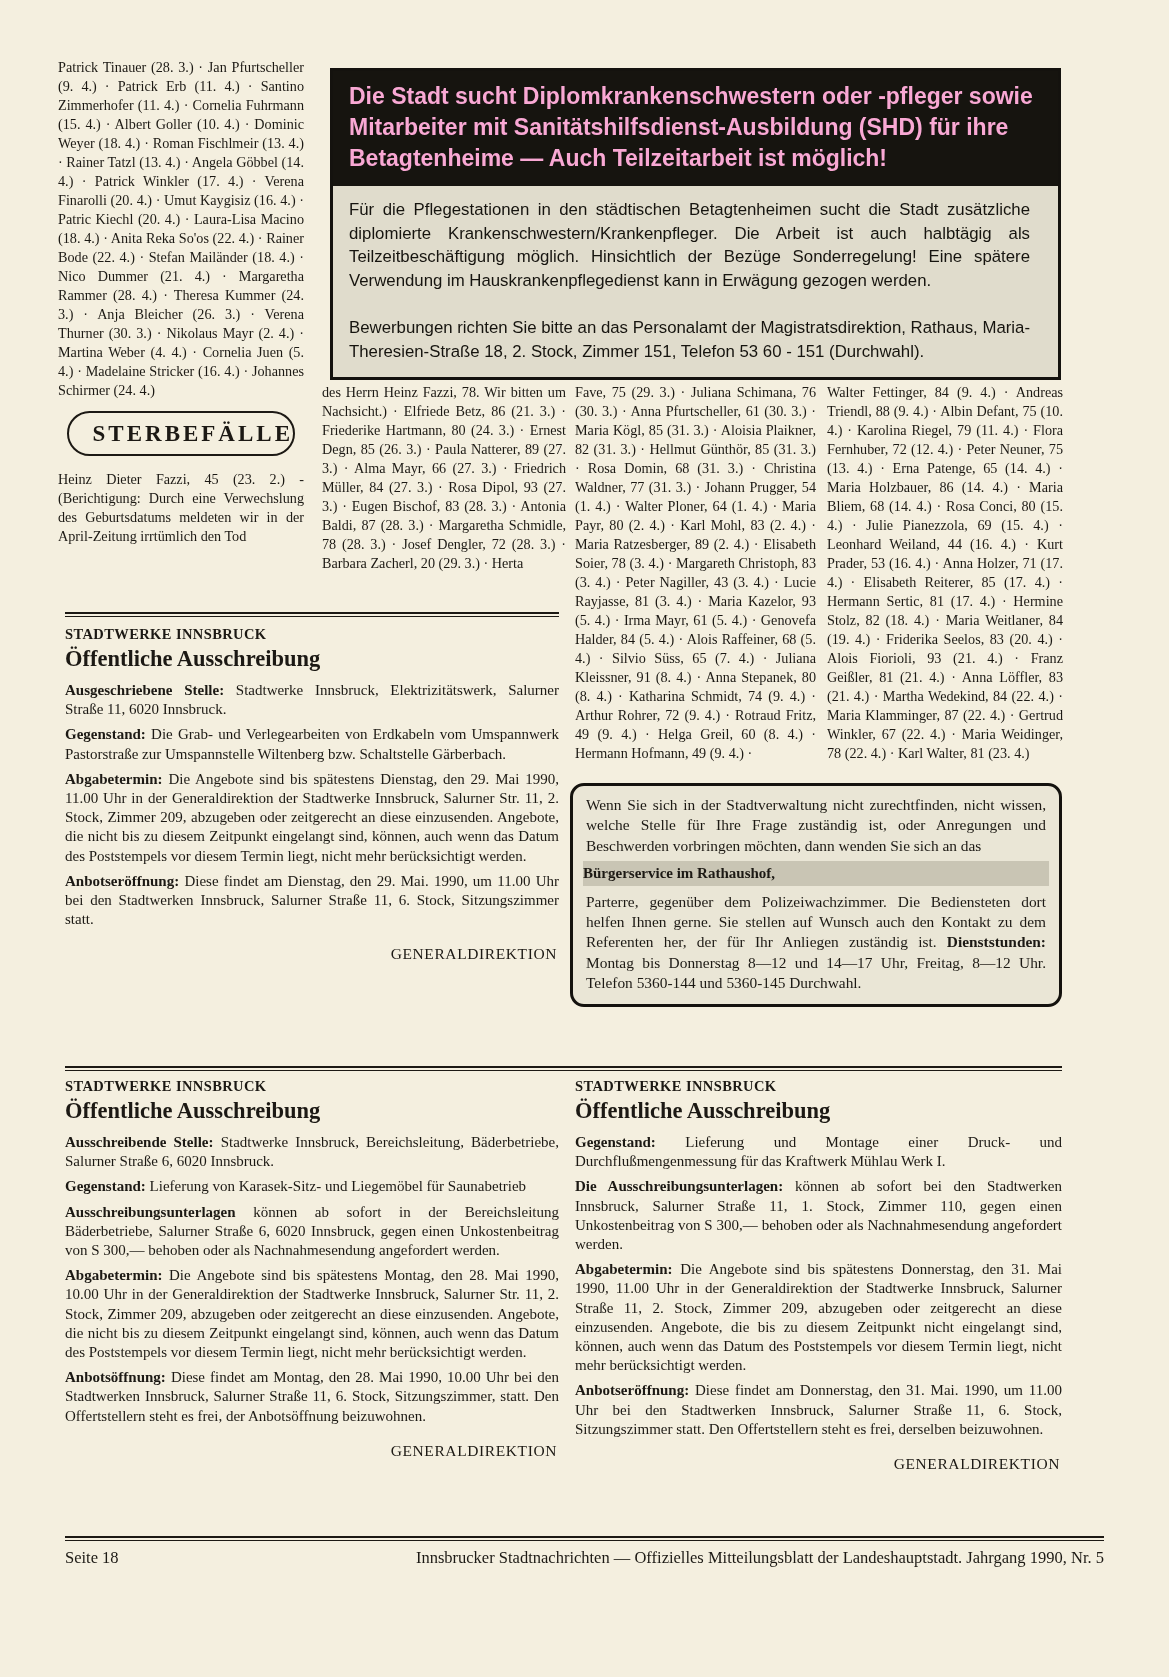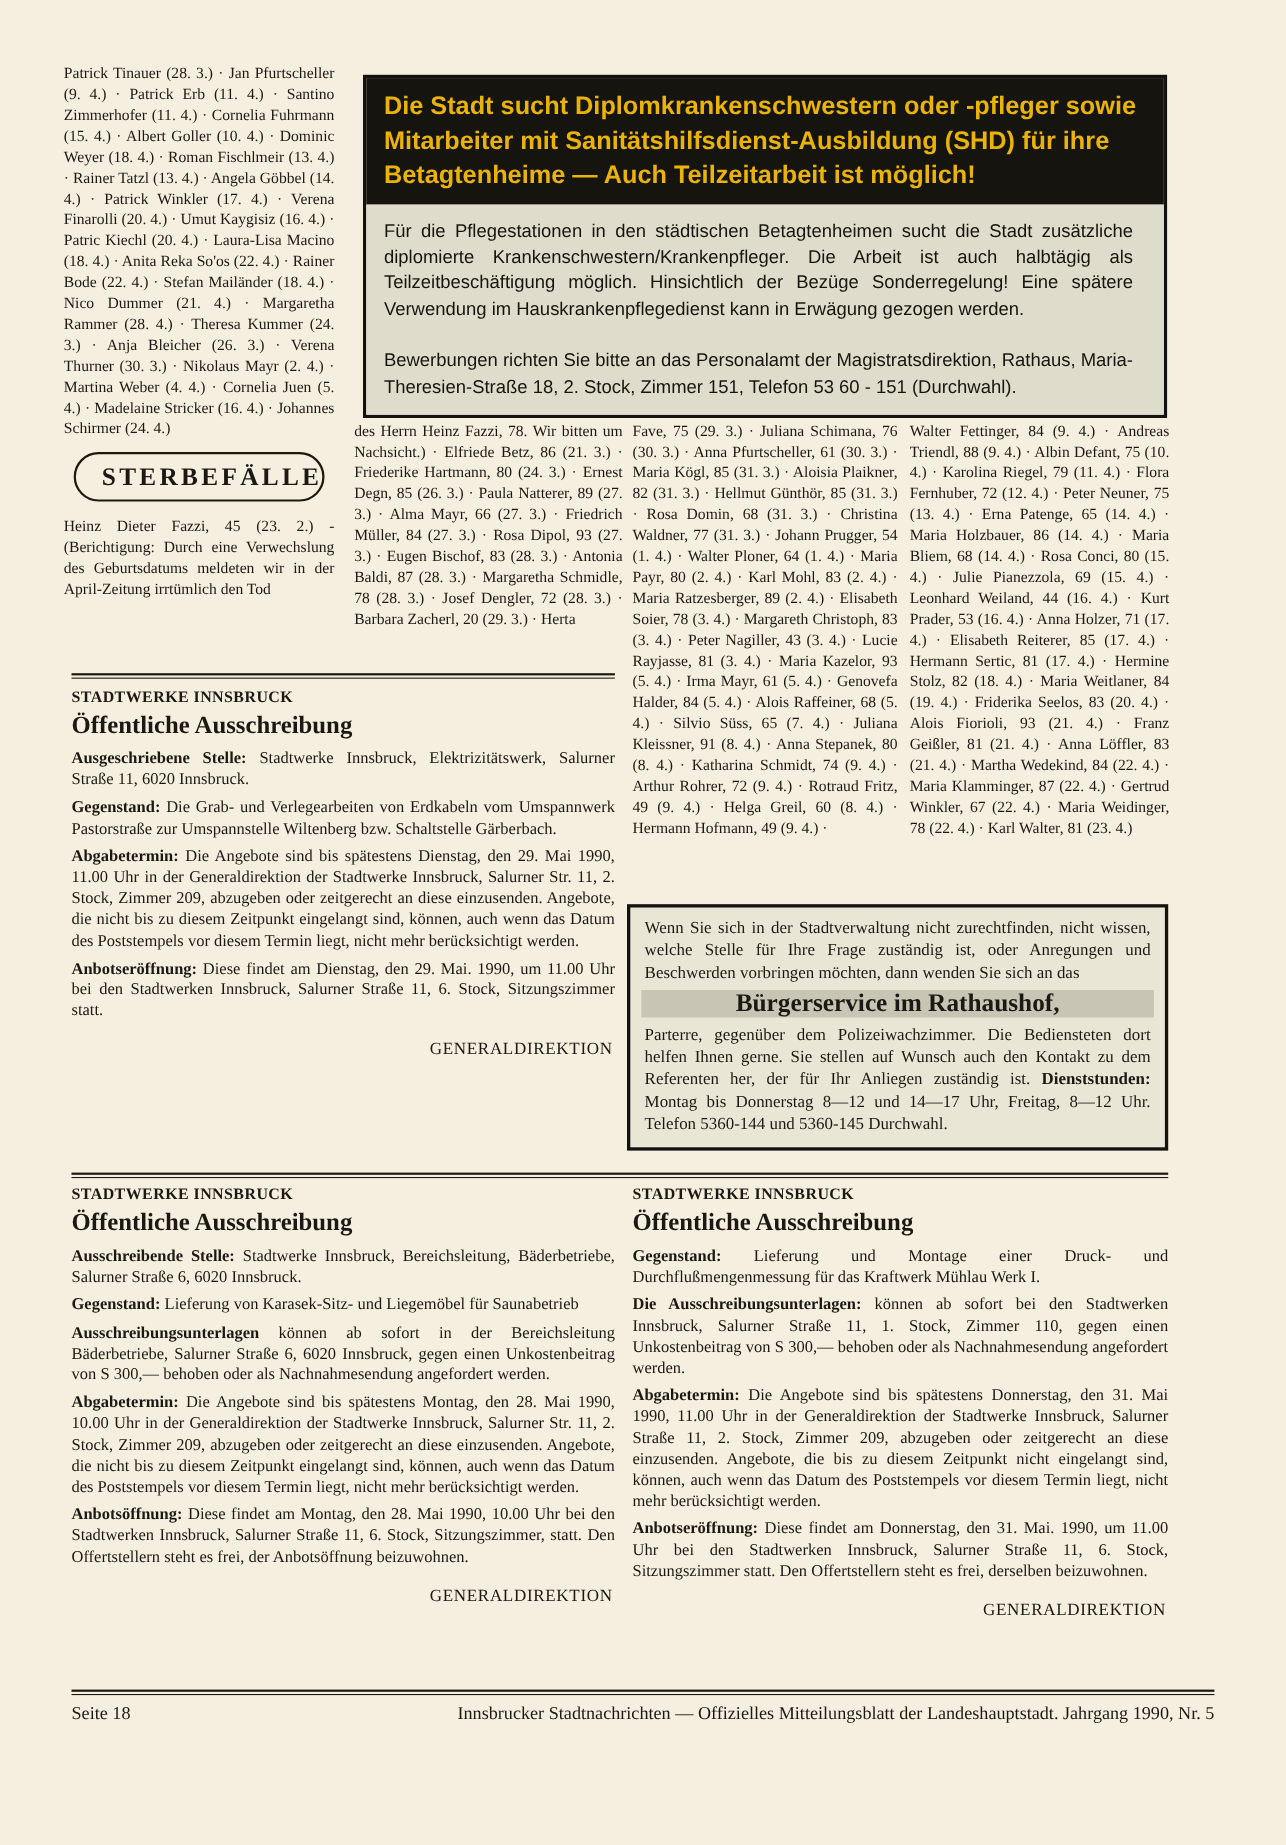--- a/index.html
+++ b/index.html
@@ -17,21 +17,21 @@
   
   .sterbe-box {
     width:228px; margin:11px auto 14px auto; padding:8px 0 7px 0;
     border:2.5px solid #1c1914; border-radius:26px;
     text-align:right; font-weight:bold; font-size:23px; letter-spacing:3px;
   }
 
   
   .announce { border:3px solid #14120e; }
   .announce-head {
-    background:#16140f; color:#eab308;
+    background:#16140f; color:#f9a8d4;
     font-family:"Liberation Sans","DejaVu Sans",sans-serif;
     font-weight:bold; font-size:23px; line-height:31px;
     padding:10px 16px 12px 16px;
   }
   .announce-body {
     background:#e0dccc;
     font-family:"Liberation Sans","DejaVu Sans",sans-serif;
     font-size:16.8px; line-height:23.5px; color:#16140f;
     padding:12px 28px 14px 16px; text-align:justify;
   }
@@ -47,21 +47,21 @@
   .sw p { font-size:15px; line-height:19.2px; text-align:justify; margin-bottom:6px; }
   .sig { text-align:right; font-size:15.5px; letter-spacing:0.6px; margin-top:16px; padding-right:2px; }
 
   
   .buerger {
     border:3px solid #14120e; background:#eae6d6;
     padding:9px 13px 10px 13px; font-size:15.4px; line-height:20.4px;
   }
   .buerger .intro { text-align:justify; }
   .buerger .b-title {
-    font-size:23px; font-weight:bold; text-align:center;
+    font-size:15px; font-weight:bold; text-align:left;
     background:#c9c5b4; margin:5px -3px 6px -3px; padding:2px 0;
   }
   .buerger .b-body { text-align:justify; }
 
   
   .footer { display:flex; justify-content:space-between; align-items:baseline; font-size:16.5px; }
 </style>
 </head>
 <body>
 
@@ -91,21 +91,21 @@
       <div class="kicker">STADTWERKE INNSBRUCK</div>
       <h2 class="sec-title">Öffentliche Ausschreibung</h2>
       <p><b>Ausgeschriebene Stelle:</b> <span>Stadtwerke Innsbruck, Elektrizitätswerk, Salurner Straße 11, 6020 Innsbruck.</span></p>
       <p><b>Gegenstand:</b> <span>Die Grab- und Verlegearbeiten von Erdkabeln vom Umspannwerk Pastorstraße zur Umspannstelle Wiltenberg bzw. Schaltstelle Gärberbach.</span></p>
       <p><b>Abgabetermin:</b> <span>Die Angebote sind bis spätestens Dienstag, den 29. Mai 1990, 11.00 Uhr in der Generaldirektion der Stadtwerke Innsbruck, Salurner Str. 11, 2. Stock, Zimmer 209, abzugeben oder zeitgerecht an diese einzusenden. Angebote, die nicht bis zu diesem Zeitpunkt eingelangt sind, können, auch wenn das Datum des Poststempels vor diesem Termin liegt, nicht mehr berücksichtigt werden.</span></p>
       <p><b>Anbotseröffnung:</b> <span>Diese findet am Dienstag, den 29. Mai. 1990, um 11.00 Uhr bei den Stadtwerken Innsbruck, Salurner Straße 11, 6. Stock, Sitzungszimmer statt.</span></p>
       <div class="sig">GENERALDIREKTION</div>
     </div>
   </section>
 
-  <div class="abs buerger" style="left:570px; top:822px; width:492px;">
+  <div class="abs buerger" style="left:570px; top:783px; width:492px;border-radius:14px;">
     <p class="intro">Wenn Sie sich in der Stadtverwaltung nicht zurechtfinden, nicht wissen, welche Stelle für Ihre Frage zuständig ist, oder Anregungen und Beschwerden vorbringen möchten, dann wenden Sie sich an das</p>
     <div class="b-title">Bürgerservice im Rathaushof,</div>
     <p class="b-body"><span>Parterre, gegenüber dem Polizeiwachzimmer. Die Bediensteten dort helfen Ihnen gerne. Sie stellen auf Wunsch auch den Kontakt zu dem Referenten her, der für Ihr Anliegen zuständig ist.</span> <b>Dienststunden:</b> <span>Montag bis Donnerstag 8—12 und 14—17 Uhr, Freitag, 8—12 Uhr. Telefon 5360-144 und 5360-145 Durchwahl.</span></p>
   </div>
 
   <div class="abs double-rule" style="left:65px; top:1066px; width:997px;"></div>
 
   <section class="abs sw" style="left:65px; top:1078px; width:494px;">
     <div class="sw-inner" style="padding-top:0;">
       <div class="kicker">STADTWERKE INNSBRUCK</div>

